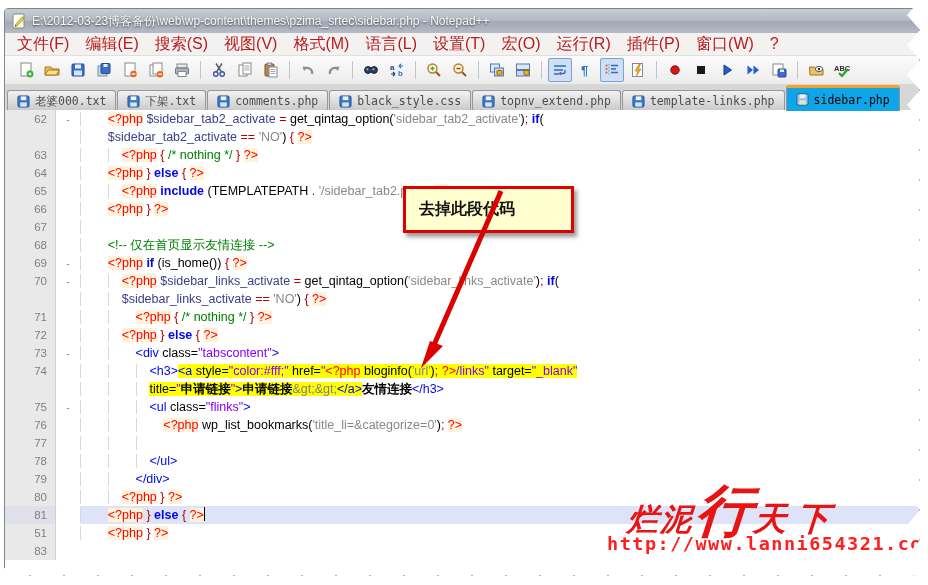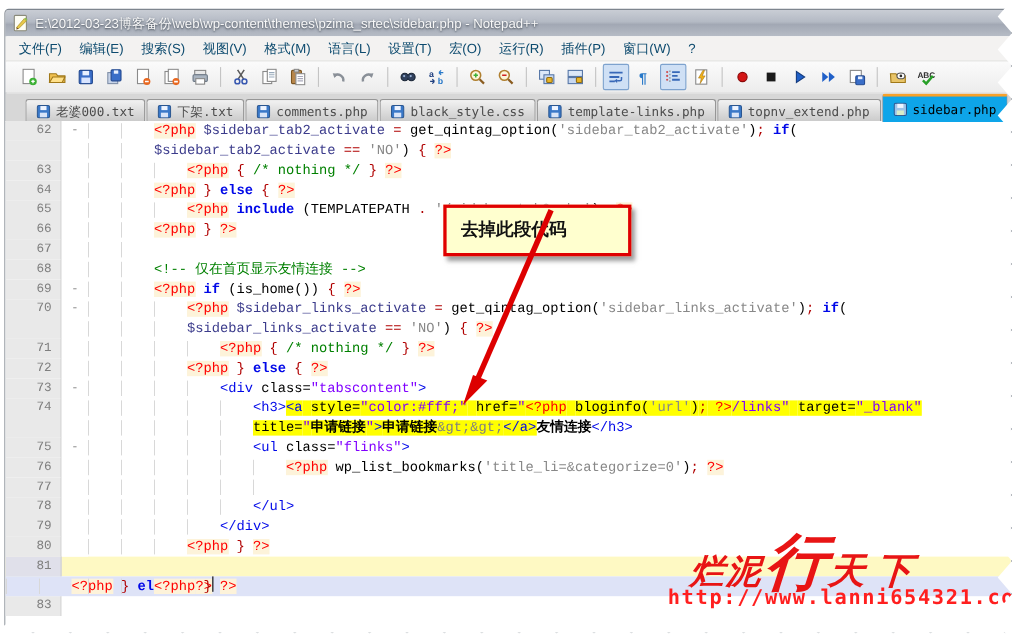--- a/index.html
+++ b/index.html
@@ -13,53 +13,53 @@
   
   #titlebar{height:24px;border-radius:3px 3px 0 0;display:flex;align-items:center;
     background:linear-gradient(#c9cdd5 0%,#b4bac4 45%,#a2a8b4 55%,#b6bcc6 100%);
     padding:0 6px;gap:5px;}
   #titlebar .ttl{font-size:12px;color:#f8f8f8;text-shadow:0 1px 2px rgba(40,50,60,.85);
     white-space:nowrap;overflow:hidden;}
   .npp-ico{width:16px;height:16px;position:relative;flex:0 0 auto;}
   
   #menubar{height:22px;background:#f3f2f1;border-bottom:1px solid #e0dfde;
     display:flex;align-items:center;padding-left:4px;}
-  .menu-item{font-size:12px;color:#0c4a6e;padding:3px 8px;cursor:default;}
+  .menu-item{font-size:16px;color:#b91c1c;padding:3px 8px;cursor:default;}
   
   #toolbar{height:28px;background:linear-gradient(#fbfbfb,#ececec);
     border-bottom:1px solid #d8d8d8;display:flex;align-items:center;padding-left:8px;}
   .tb-group{display:flex;align-items:center;}
   .tb-sep{width:1px;height:18px;background:#c4c4c4;margin:0 5px;}
   .tb-btn{width:22px;height:22px;display:flex;align-items:center;justify-content:center;
     border:1px solid transparent;border-radius:2px;margin:0 1px;}
   .tb-btn.pressed{background:#cfe0f5;border-color:#7da2ce;}
   .tb-btn svg{display:block;}
   
   #tabbar{height:26px;background:#d7d7d7;display:flex;align-items:flex-end;
-    padding-left:18px;border-bottom:1px solid #9a9a9a;}
+    padding-left:2px;border-bottom:1px solid #9a9a9a;}
   .tab{display:flex;align-items:center;gap:5px;height:20px;padding:0 9px;
     background:linear-gradient(#f2f2f2,#c9c9c9);border:1px solid #969696;
     border-bottom:none;border-radius:3px 3px 0 0;margin-right:1px;
     font-family:"DejaVu Sans Mono",monospace;font-size:11.5px;color:#4c4c4c;
     white-space:nowrap;}
   .tab.active{background:#0ea5e9;height:23px;color:#000;border-top:3px solid #f8a12a;
     position:relative;z-index:2;}
   .floppy{width:13px;height:13px;flex:0 0 auto;}
   
   #editor{position:absolute;left:0;top:101px;right:0;bottom:0;background:#fff;
-    font-family:Liberation Mono, monospace;font-size:12.5px;line-height:18px;
+    font-family:Liberation Sans, sans-serif;font-size:12.5px;line-height:18px;
     overflow:hidden;}
   .row{display:flex;height:18px;white-space:pre;}
   .gut{width:42px;flex:0 0 auto;background:#e9e9e9;color:#7f7f7f;text-align:right;
     padding-right:8px;font-size:11.5px;border-right:1px solid #d0d0d0;}
   .fold{width:24px;flex:0 0 auto;color:#8a8a8a;text-align:center;font-size:11px;
     background:#fff;}
   .code{flex:1;position:relative;}
   .row.cur .code,.row.cur .codebg{background:#dee3f7;}
-  .row.cur{background:#fef9c3;flex-direction:column;}
+  .row.cur{background:#fdba74;}
   .row.cur .gut{background:#e0e0ea;}
   .ind{background:repeating-linear-gradient(90deg,#d8d8d8 0 1px,transparent 1px 4ch);}
   .seg.p{color:#ff0000;background:#fdf3da;}
   .seg.k{color:#0008e8;font-weight:bold;}
   .seg.v{color:#3c3c8c;}
   .seg.i{color:#000;}
   .seg.b{color:#000;}
   .seg.o{color:#b00000;}
   .seg.s{color:#888888;}
   .seg.c{color:#008000;}
@@ -379,29 +379,29 @@
             <rect x="3.5" y="8" width="7" height="4.5" fill="#d8e4f8"></rect>
           </svg>
           <span>black_style.css</span>
         </div>
         <div class="tab">
           <svg class="floppy" viewBox="0 0 14 14">
             <rect x="1" y="1" width="12" height="12" rx="1.5" fill="#3a78c8" stroke="#2a5690"></rect>
             <rect x="4" y="1.5" width="6" height="4" fill="#eef4ff"></rect>
             <rect x="3.5" y="8" width="7" height="4.5" fill="#d8e4f8"></rect>
           </svg>
+          <span>topnv_extend.php</span>
+        </div>
+        <div class="tab">
+          <svg class="floppy" viewBox="0 0 14 14">
+            <rect x="1" y="1" width="12" height="12" rx="1.5" fill="#3a78c8" stroke="#2a5690"></rect>
+            <rect x="4" y="1.5" width="6" height="4" fill="#eef4ff"></rect>
+            <rect x="3.5" y="8" width="7" height="4.5" fill="#d8e4f8"></rect>
+          </svg>
           <span>template-links.php</span>
-        </div>
-        <div class="tab">
-          <svg class="floppy" viewBox="0 0 14 14">
-            <rect x="1" y="1" width="12" height="12" rx="1.5" fill="#3a78c8" stroke="#2a5690"></rect>
-            <rect x="4" y="1.5" width="6" height="4" fill="#eef4ff"></rect>
-            <rect x="3.5" y="8" width="7" height="4.5" fill="#d8e4f8"></rect>
-          </svg>
-          <span>topnv_extend.php</span>
         </div>
         <div class="tab active">
           <svg class="floppy" viewBox="0 0 14 14">
             <rect x="1" y="1" width="12" height="12" rx="1.5" fill="#9ec4ea" stroke="#2a5690"></rect>
             <rect x="4" y="1.5" width="6" height="4" fill="#eef4ff"></rect>
             <rect x="3.5" y="8" width="7" height="4.5" fill="#d8ecc8"></rect>
           </svg>
           <span>sidebar.php</span>
         </div>
       </div>

